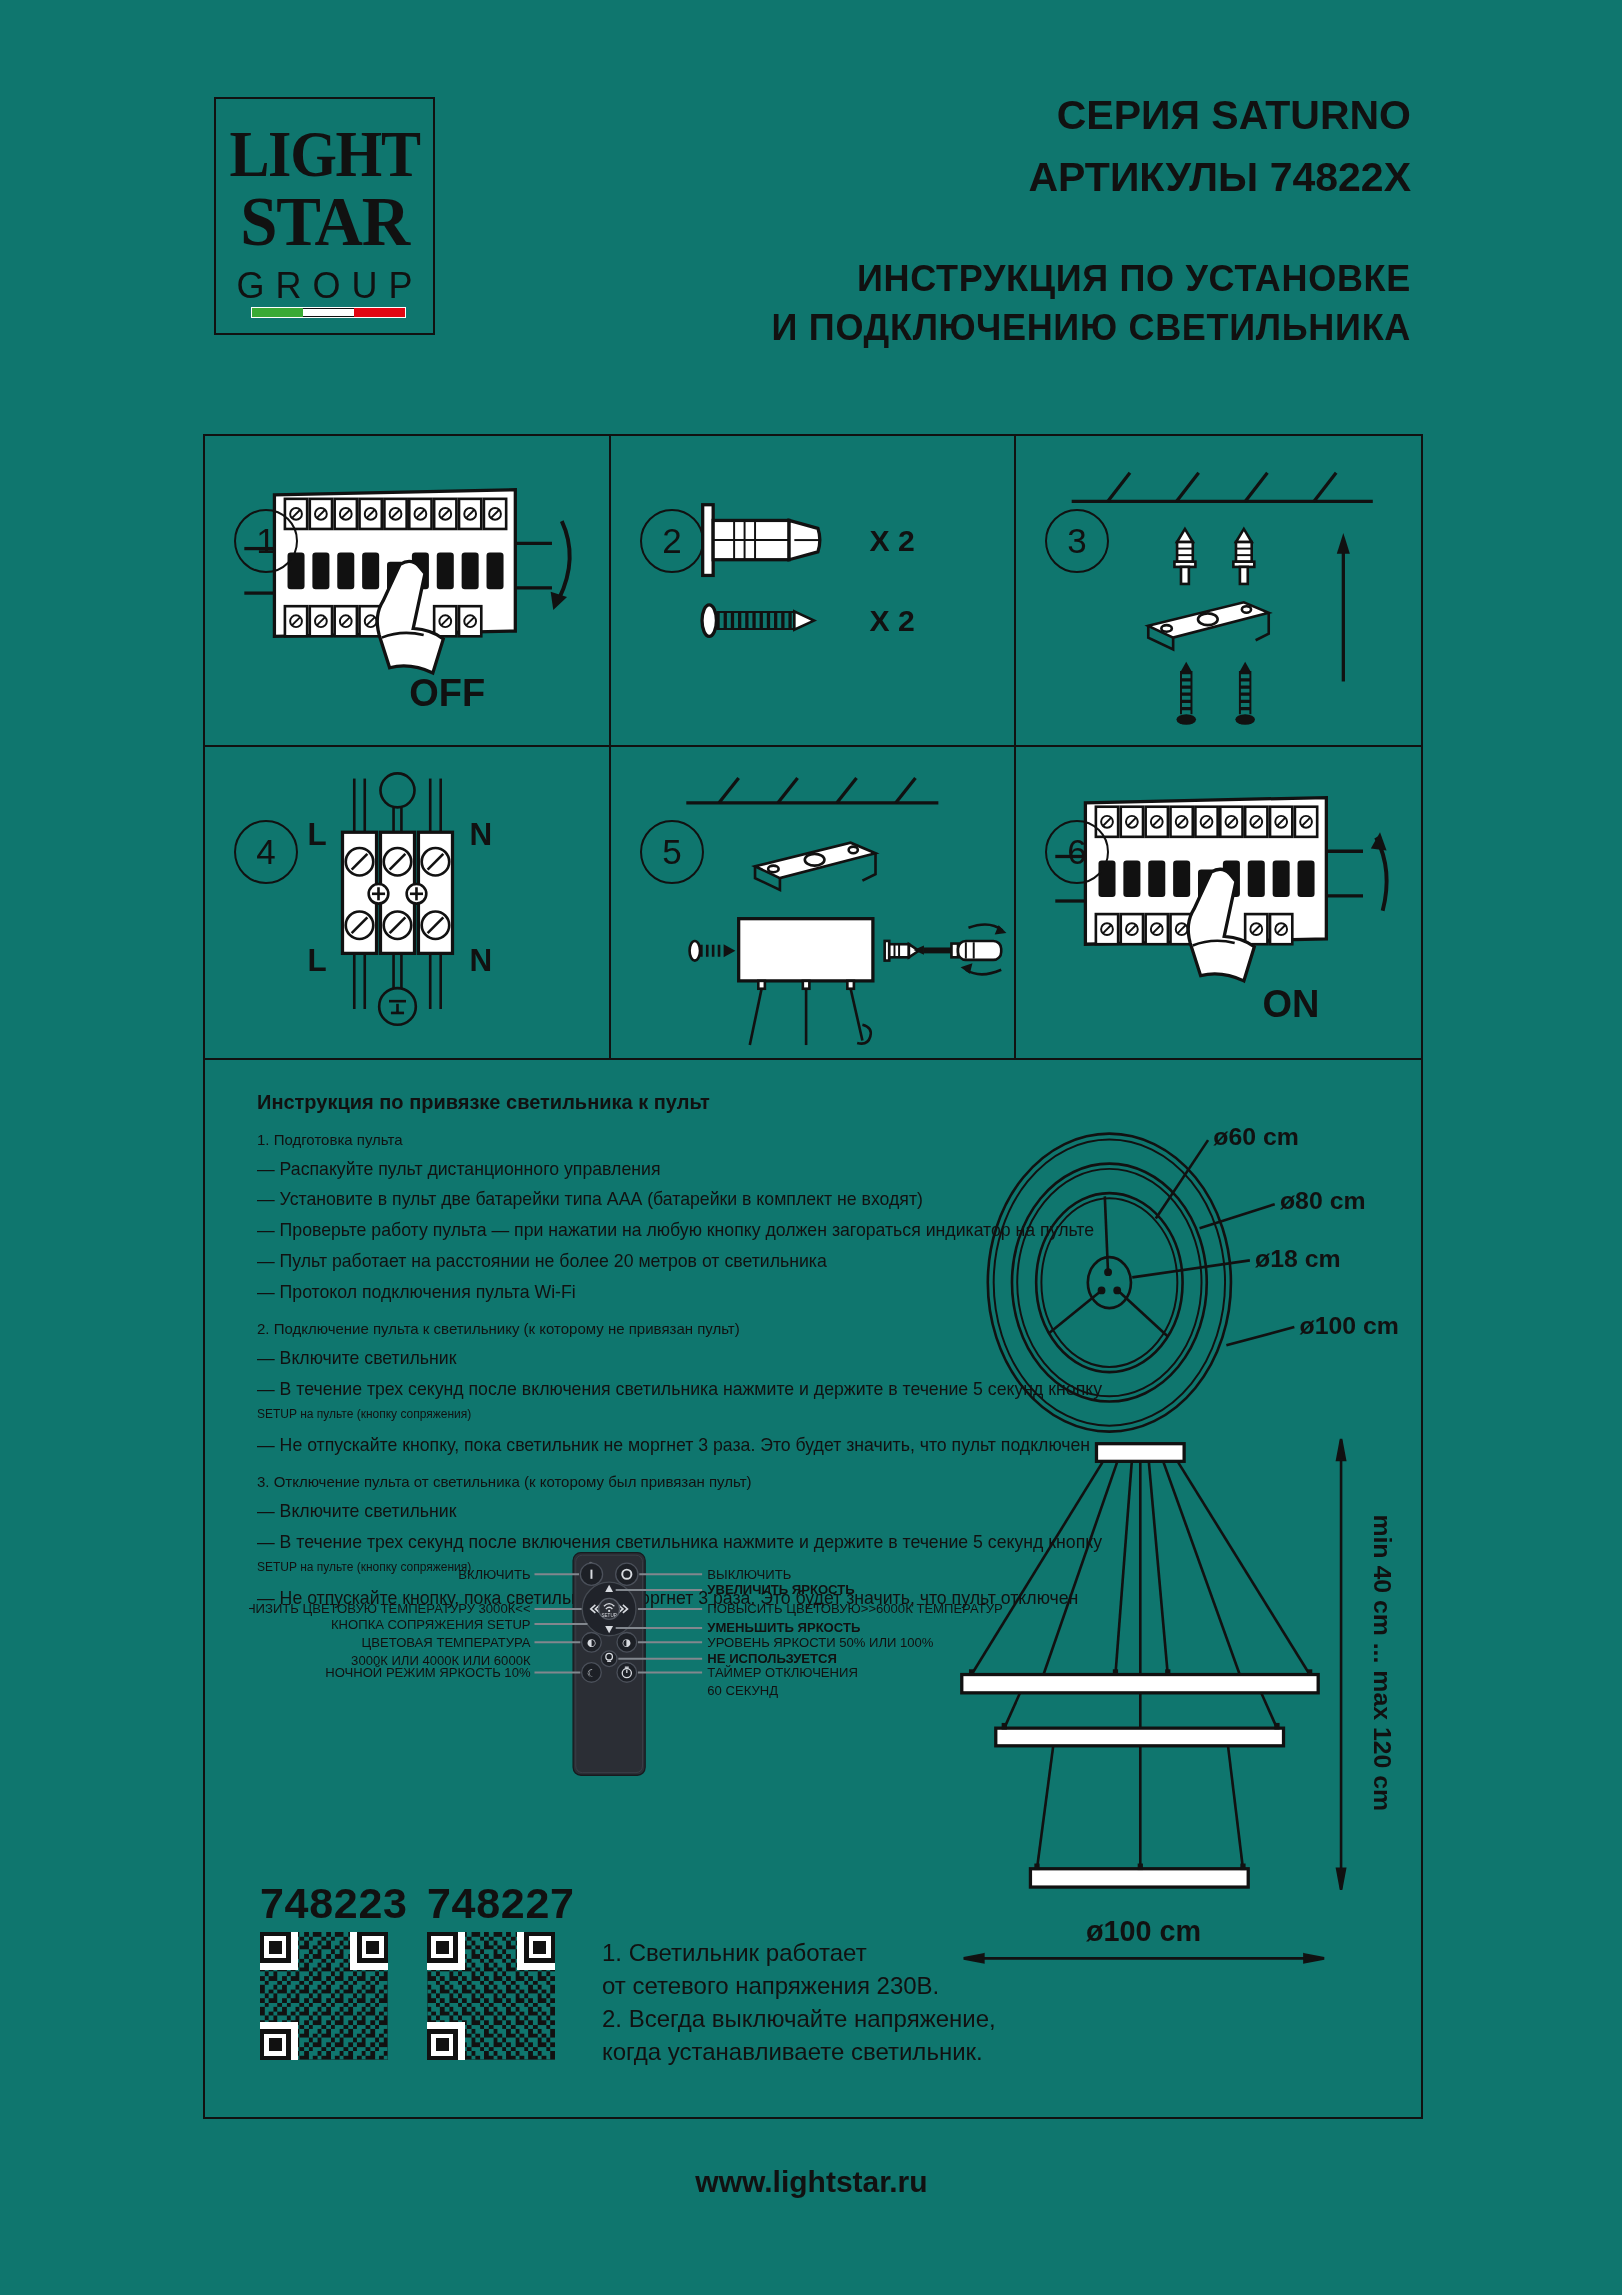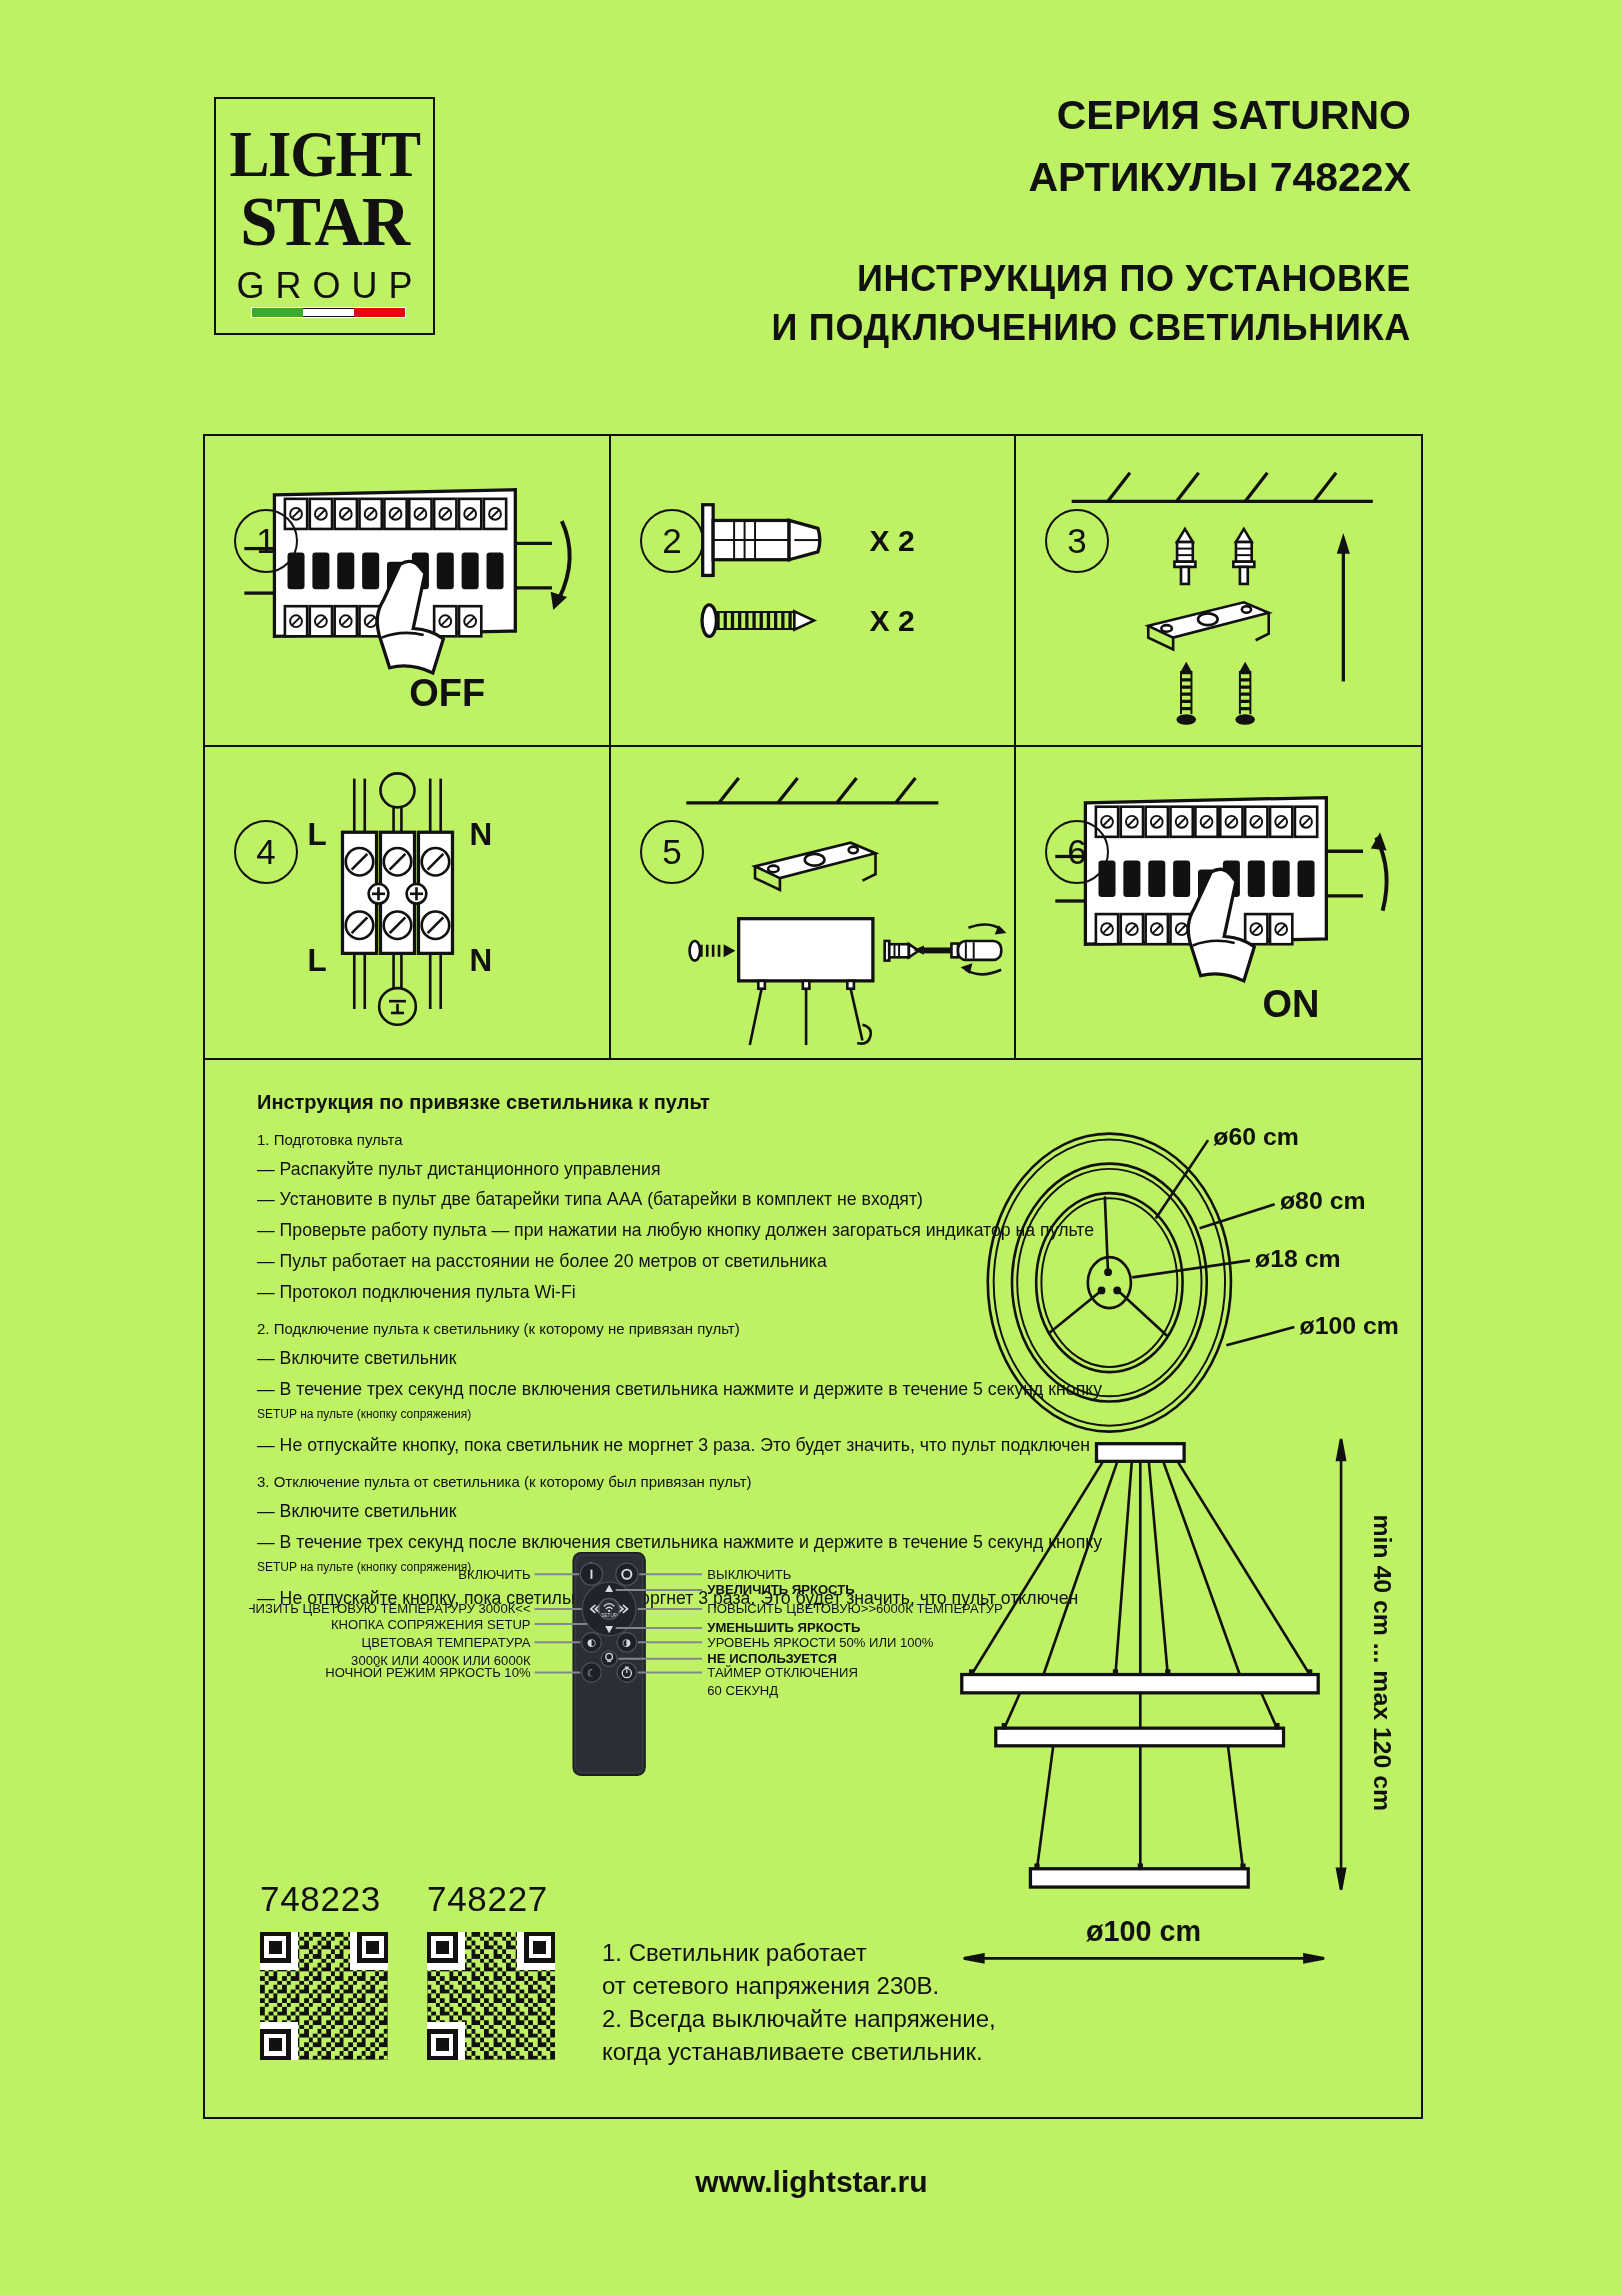--- a/index.html
+++ b/index.html
@@ -1,16 +1,16 @@
 <!DOCTYPE html>
 <html style="font-size:10.5px"><head>
 <meta charset="utf-8">
 <style>
   html,body{margin:0;padding:0;background:#fff}
-  .page{position:relative;width:1623px;height:2295px;background:#bef264;overflow:hidden;
+  .page{position:relative;width:1623px;height:2295px;background:#0f766e;overflow:hidden;
         font-family:"Liberation Sans",sans-serif;color:#111}
   .abs{position:absolute}
 
   
   .logo-box{position:absolute;left:214px;top:97px;width:217px;height:234px;border:2px solid #111}
   .logo-light{position:absolute;left:0;right:0;top:21px;text-align:center;
               font-family:"Liberation Serif",serif;font-weight:700;font-size:60px;
               letter-spacing:-1.3px;transform:scaleY(1.08)}
   .logo-star{position:absolute;left:0;right:0;top:84px;text-align:center;
              font-family:"Liberation Serif",serif;font-weight:700;font-size:67px;
@@ -43,21 +43,21 @@
          border-left:2px solid #111;border-right:2px solid #111;border-bottom:2px solid #111}
 
   
   .ins{position:absolute;left:257px;top:1091px;width:766px}
   .ins-title{font-size:20px;font-weight:700;margin:0 0 14.4px}
   .ins-h{font-size:15px;font-weight:400;margin:17px 0 10.5px}
   .ins-li{font-size:17.7px;line-height:21.6px;margin:0 0 9.2px;white-space:nowrap}
   .ins-cont{font-size:12px;line-height:21.6px;margin:-5.2px 0 9.2px;white-space:nowrap}
 
   
-  .art{position:absolute;font-size:35px;font-weight:400;letter-spacing:0.7px}
+  .art{position:absolute;font-size:43px;font-weight:700;letter-spacing:0.7px}
   .qr{position:absolute;width:128px;height:128px}
   .notes{position:absolute;left:602px;top:1936px;width:419px;font-size:24px;line-height:33px}
 
   .footer{position:absolute;left:0;right:0;top:2165px;text-align:center;
           font-size:30px;font-weight:700}
 
   svg text{font-family:"Liberation Sans",sans-serif;fill:#111}
   .rl{font-size:20px;text-anchor:end}
   .rr{font-size:20px;text-anchor:start}
   .rb{font-weight:700}

